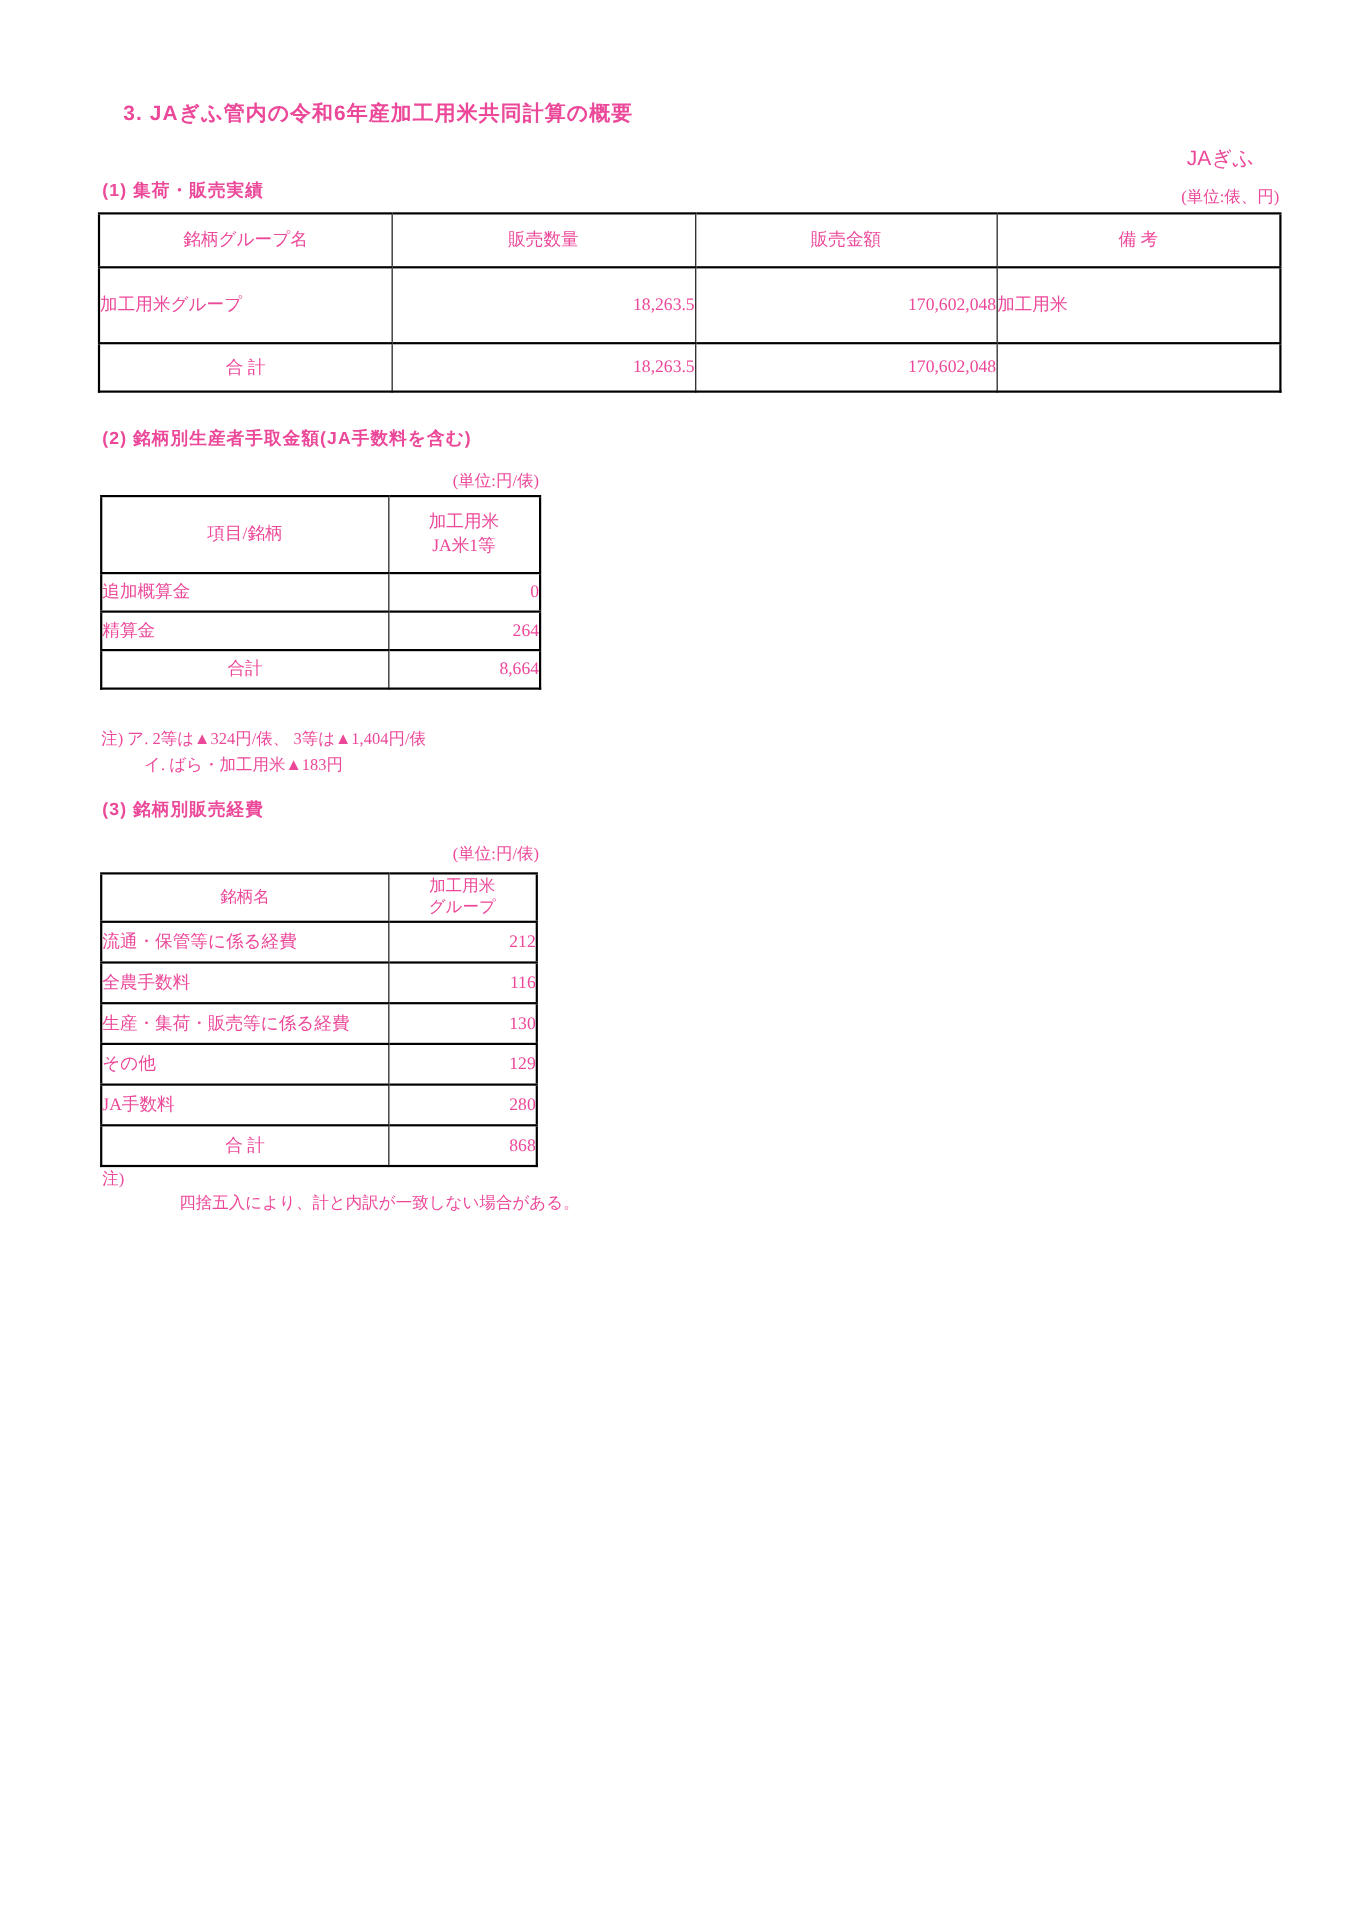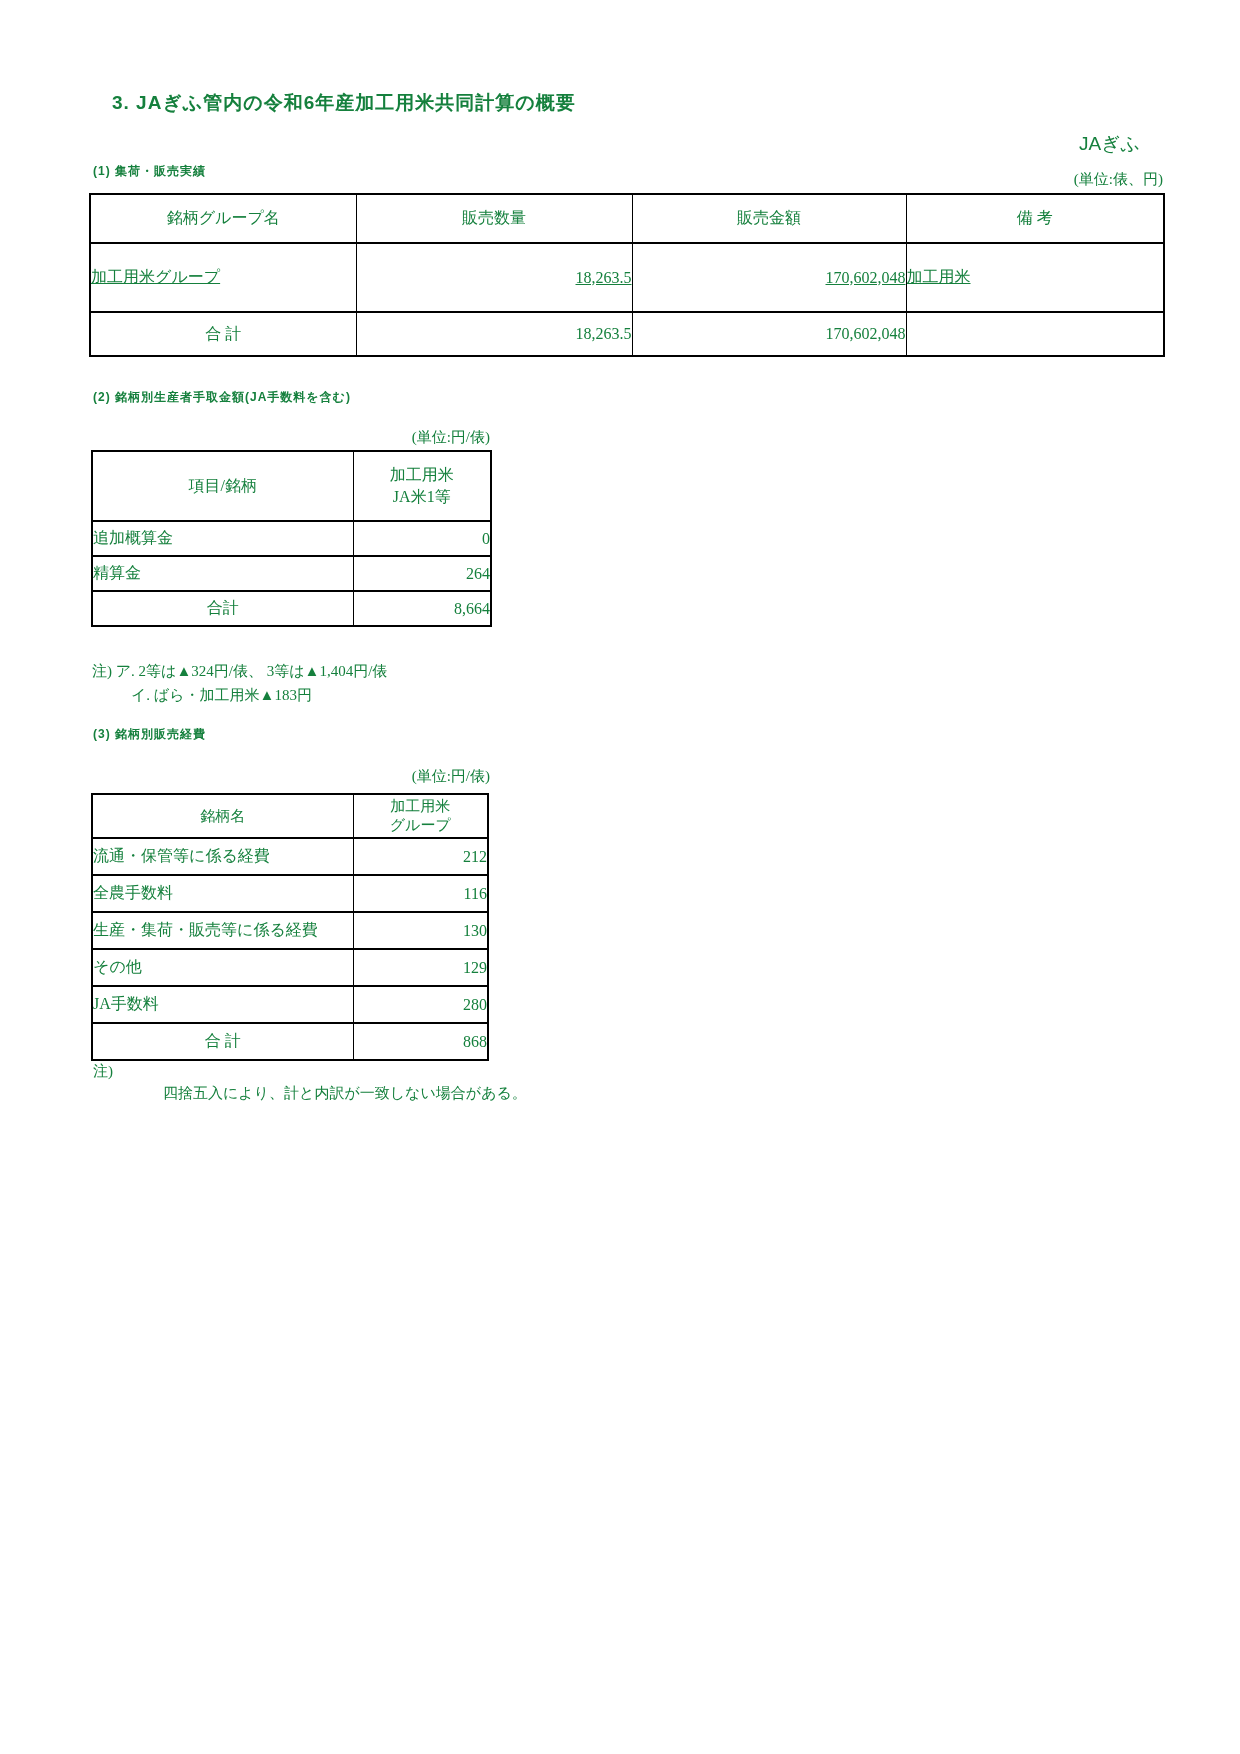--- a/index.html
+++ b/index.html
@@ -1,38 +1,38 @@
 <!DOCTYPE html>
 <html><head>
 <meta charset="utf-8">
 <style>
   html,body{margin:0;padding:0;background:#fff;}
-  .page{position:relative;width:1240px;height:1754px;background:#ffffff;color:#15803d;
+  .page{position:relative;width:1240px;height:1754px;background:#ffffff;color:#ec4899;
         font-family:"Liberation Serif","DejaVu Serif",serif;}
   .gothic{font-family:"Liberation Sans","DejaVu Sans",sans-serif;}
   .abs{position:absolute;}
   .title{left:112px;top:90px;font-size:19px;font-weight:bold;letter-spacing:1px;}
   .ja-label{top:131px;right:100px;font-size:19px;}
-  .sec-heading{font-size:12px;font-weight:bold;letter-spacing:1px;}
+  .sec-heading{font-size:16px;font-weight:bold;letter-spacing:1px;}
   .sec1-h{left:93px;top:163px;}
   .sec2-h{left:93px;top:389px;}
   .sec3-h{left:93px;top:726px;}
   .unit-note{font-size:15px;}
   .unit1{top:170px;right:77px;}
   .unit2{top:428px;right:750px;}
   .unit3{top:767px;right:750px;}
   table{border-collapse:collapse;table-layout:fixed;box-sizing:border-box;}
   .doc-table{position:absolute;border:2px solid #000;font-size:16px;}
   .doc-table th,.doc-table td{border-left:1px solid #000;border-top:2px solid #000;
         padding:0;font-weight:normal;overflow:hidden;box-sizing:border-box;}
   .t1{left:89px;top:193px;width:1074px;}
   .t2{left:91px;top:450px;width:399px;}
   .t3{left:91px;top:793px;width:396px;}
   .t1 .hrow th{height:49px;text-align:center;}
-  .t1 .r1 td{height:69px;text-decoration:underline;}
+  .t1 .r1 td{height:69px;}
   .t1 .r2 td{height:44px;}
   .t2 .hrow th{height:70px;text-align:center;line-height:22px;}
   .t2 td{height:35px;}
   .t3 .hrow th{height:44px;text-align:center;font-size:15px;line-height:19px;}
   .t3 td{height:37px;}
   .lbl{text-align:left;padding-left:4px;}
   .lbl-ind{text-align:left;padding-left:16px;}
   .num{text-align:right;padding-right:6px;}
   .ctr{text-align:center;}
   .note-line{font-size:15px;}

